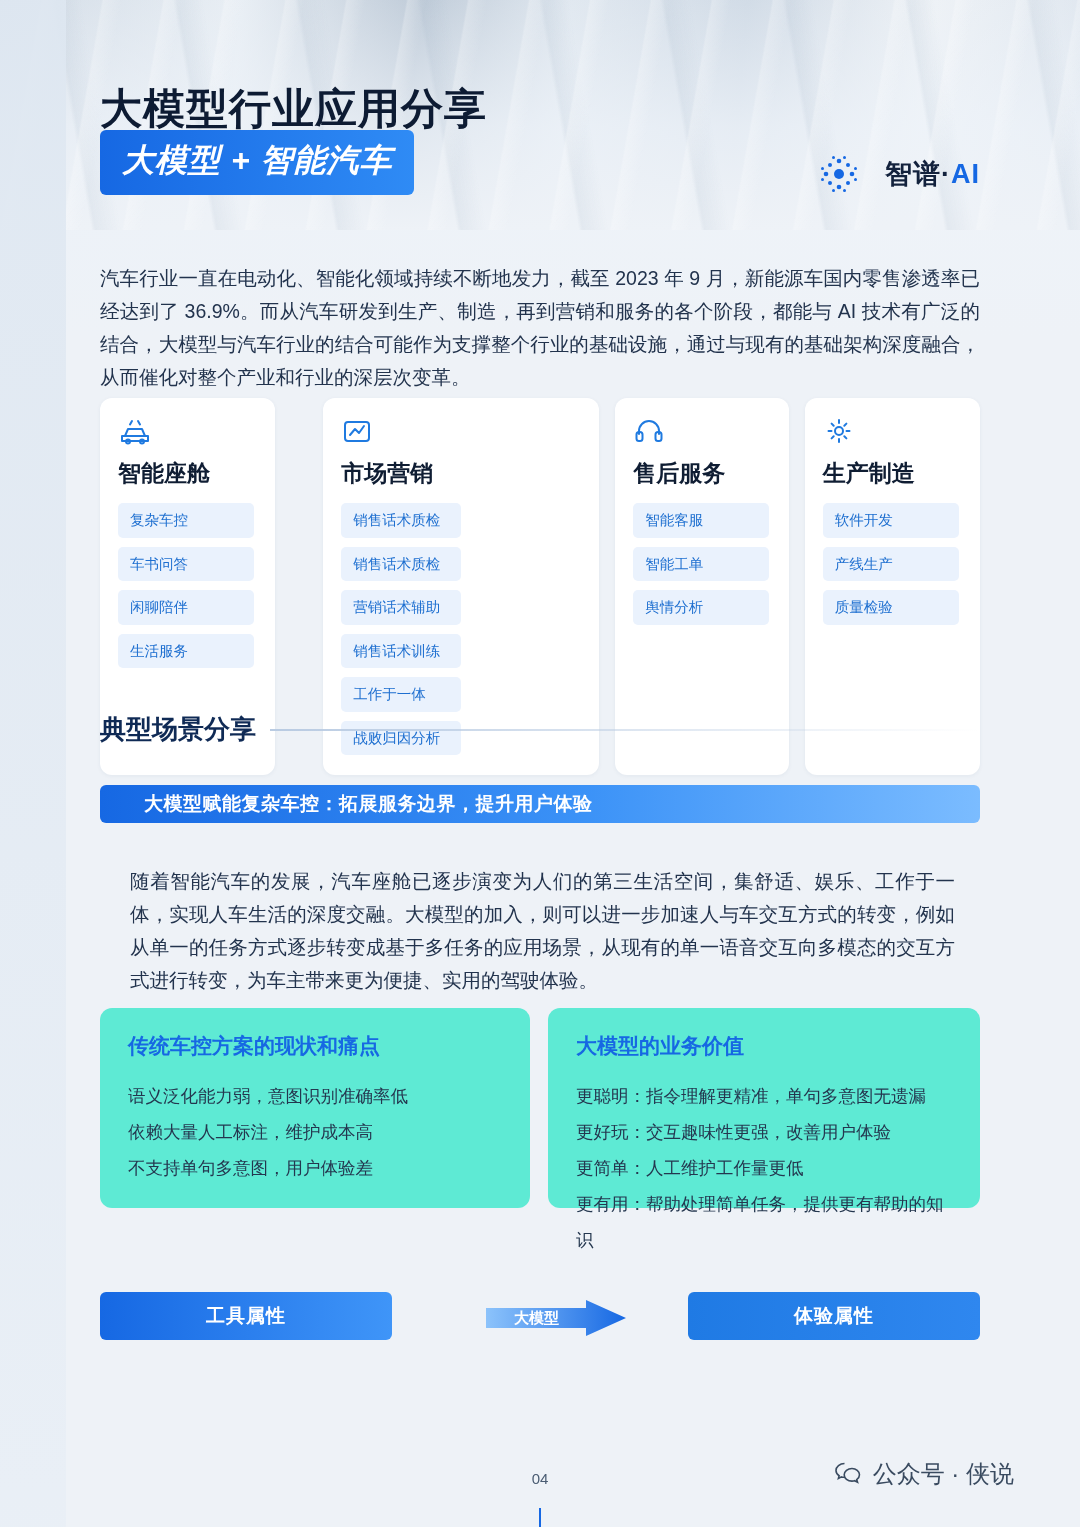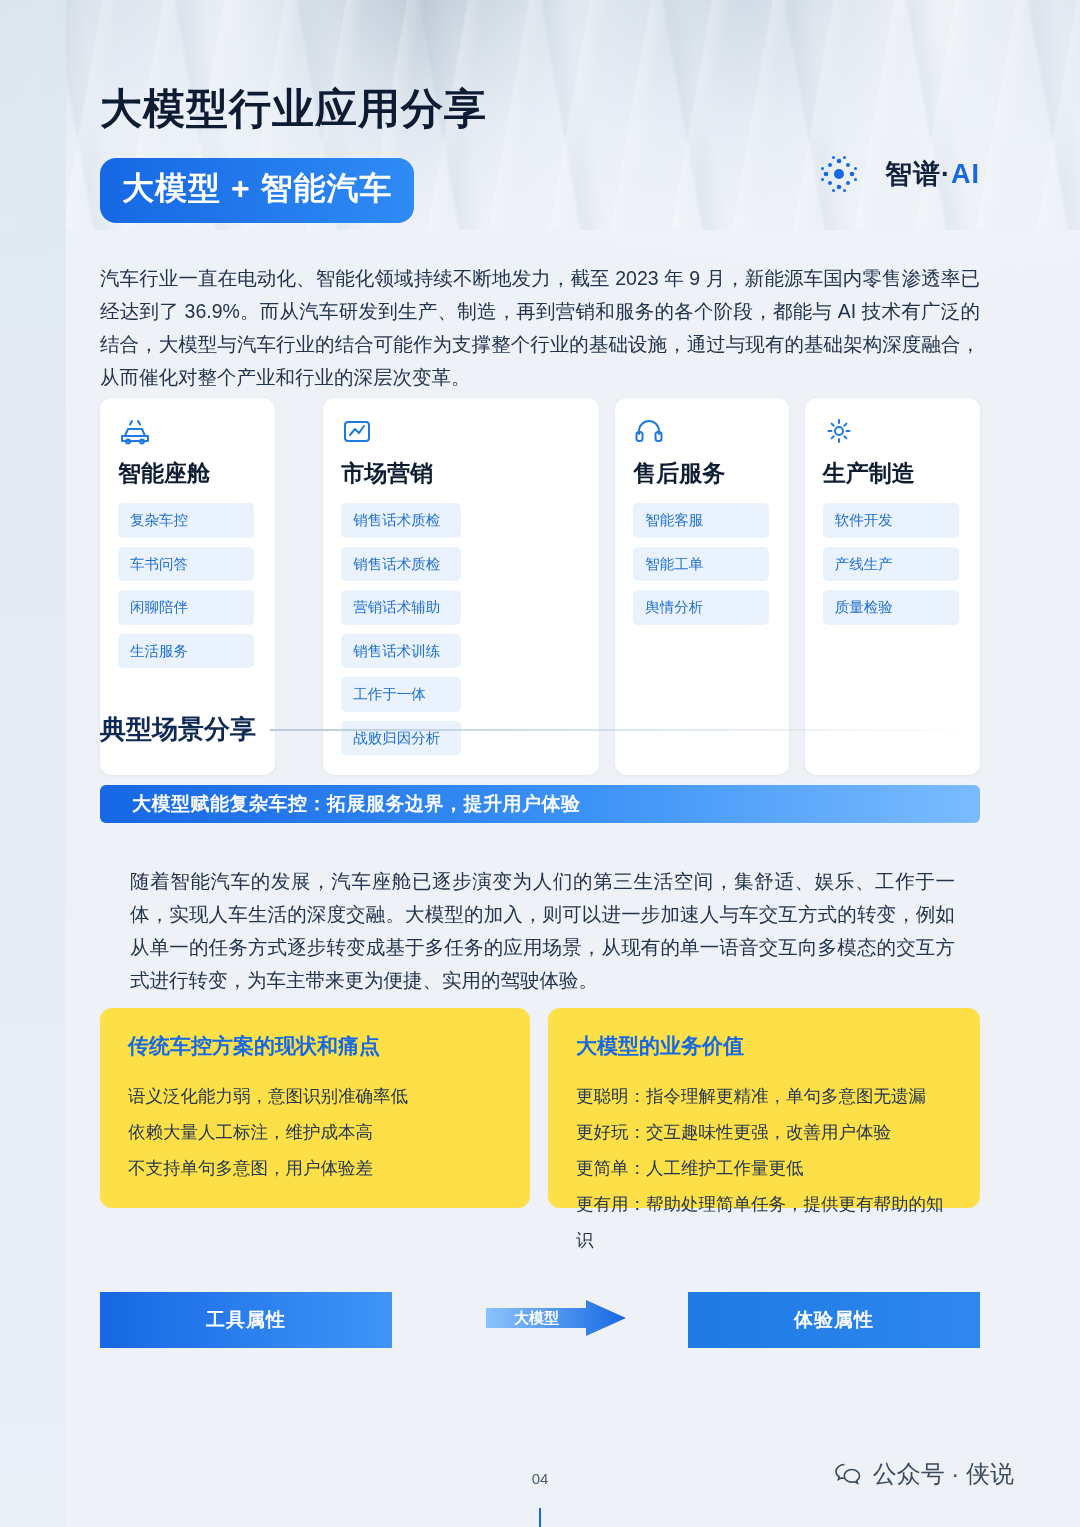--- a/index.html
+++ b/index.html
@@ -37,24 +37,24 @@
   }
   .content{position:absolute;left:0;top:0;right:0;bottom:0;}
 
   
   .hdr{position:absolute;left:100px;top:88px;}
   .hdr h1{
     margin:0;font-size:42px;line-height:1;font-weight:700;color:#0d1b33;
     letter-spacing:1px;
   }
   .hdr .pill{
-    margin-top:28px;display:inline-block;
+    margin-top:0;display:inline-block;
     background:linear-gradient(90deg,#1668e3,#2f8bf5);
     color:#fff;font-size:32px;font-weight:700;letter-spacing:1px;
-    padding:9px 22px 12px 22px;border-radius:16px;
+    padding:9px 22px 12px 22px;border-radius:6px;font-style:italic;
   }
   .brand{
     position:absolute;right:100px;top:152px;display:flex;align-items:center;gap:24px;
   }
   .brand .logo{width:44px;height:44px;}
   .brand .name{font-size:27px;font-weight:700;color:#13223d;letter-spacing:1px;}
   .brand .name .ai{color:#1668e3;}
 
   
   .intro{
@@ -86,64 +86,64 @@
   .sect{position:absolute;left:100px;top:712px;display:flex;align-items:center;gap:14px;width:880px;}
   .sect h2{margin:0;font-size:26px;font-weight:700;color:#0f2a55;white-space:nowrap;}
   .sect .rule{flex:1;height:2px;background:linear-gradient(90deg,#b9cbe2,rgba(185,203,226,0));}
 
   
   .banner{
     position:absolute;left:100px;right:100px;top:785px;height:38px;
     border-radius:6px;background:linear-gradient(90deg,#1668e3 0%,#3b92f7 55%,#7bbcff 100%);
     display:flex;align-items:center;
   }
-  .banner span{color:#fff;font-size:19px;font-weight:700;padding-left:32px;letter-spacing:.5px;}
+  .banner span{color:#fff;font-size:19px;font-weight:700;padding-left:44px;letter-spacing:.5px;}
 
   
   .body-p{
     position:absolute;left:130px;right:125px;top:845px;
     font-size:19.5px;line-height:33px;color:#22334d;text-align:justify;
   }
 
   
   .panels{position:absolute;left:100px;right:100px;top:1008px;display:flex;gap:18px;}
   .panel{
-    background:#fde047;border-radius:12px;padding:24px 26px 26px 28px;
+    background:#5eead4;border-radius:12px;padding:24px 26px 26px 28px;
     height:200px;box-sizing:border-box;
   }
   .panel.p1{width:430px;}
   .panel.p2{width:432px;}
   .panel h4{margin:0 0 18px 0;font-size:21px;font-weight:700;color:#1668e3;}
   .panel ul{margin:0;padding:0;list-style:none;}
   .panel li{font-size:17.5px;line-height:36px;color:#24374f;}
 
   
   .bottom{position:absolute;left:100px;right:100px;top:1292px;height:52px;}
   .bbtn{
-    position:absolute;top:0;height:56px;border-radius:0;
+    position:absolute;top:0;height:48px;border-radius:6px;
     display:flex;align-items:center;justify-content:center;
     color:#fff;font-size:19px;font-weight:700;letter-spacing:1px;text-align:center;
   }
   .bbtn.left{left:0;width:292px;background:linear-gradient(90deg,#1668e3,#3f95f8);}
   .bbtn.right{right:0;width:292px;background:linear-gradient(90deg,#1f7ae4,#2f87ef);}
   .arrowwrap{
     position:absolute;left:386px;top:6px;width:140px;height:40px;
   }
   .arrowwrap .lbl{
     position:absolute;left:28px;top:11px;color:#fff;font-size:15px;font-weight:700;z-index:2;
   }
 
   
   .pagenum{
     position:absolute;left:0;right:0;top:1470px;text-align:center;
     font-size:15px;color:#4a5c72;
   }
   .tick{position:absolute;left:539px;top:1508px;width:2px;height:19px;background:#1668e3;}
   .wechat{
-    position:absolute;right:66px;top:1458px;display:flex;align-items:center;gap:10px;
+    position:absolute;right:66px;top:1458px;display:flex;gap:10px;
     color:#3a4b60;font-size:24px;
   }
   .wechat .wicon{width:30px;height:30px;color:#3a4b60;}
 </style>
 </head>
 <body>
 
 <div class="page">
   <div class="photo-band"></div>
   <div class="left-rail"></div>

